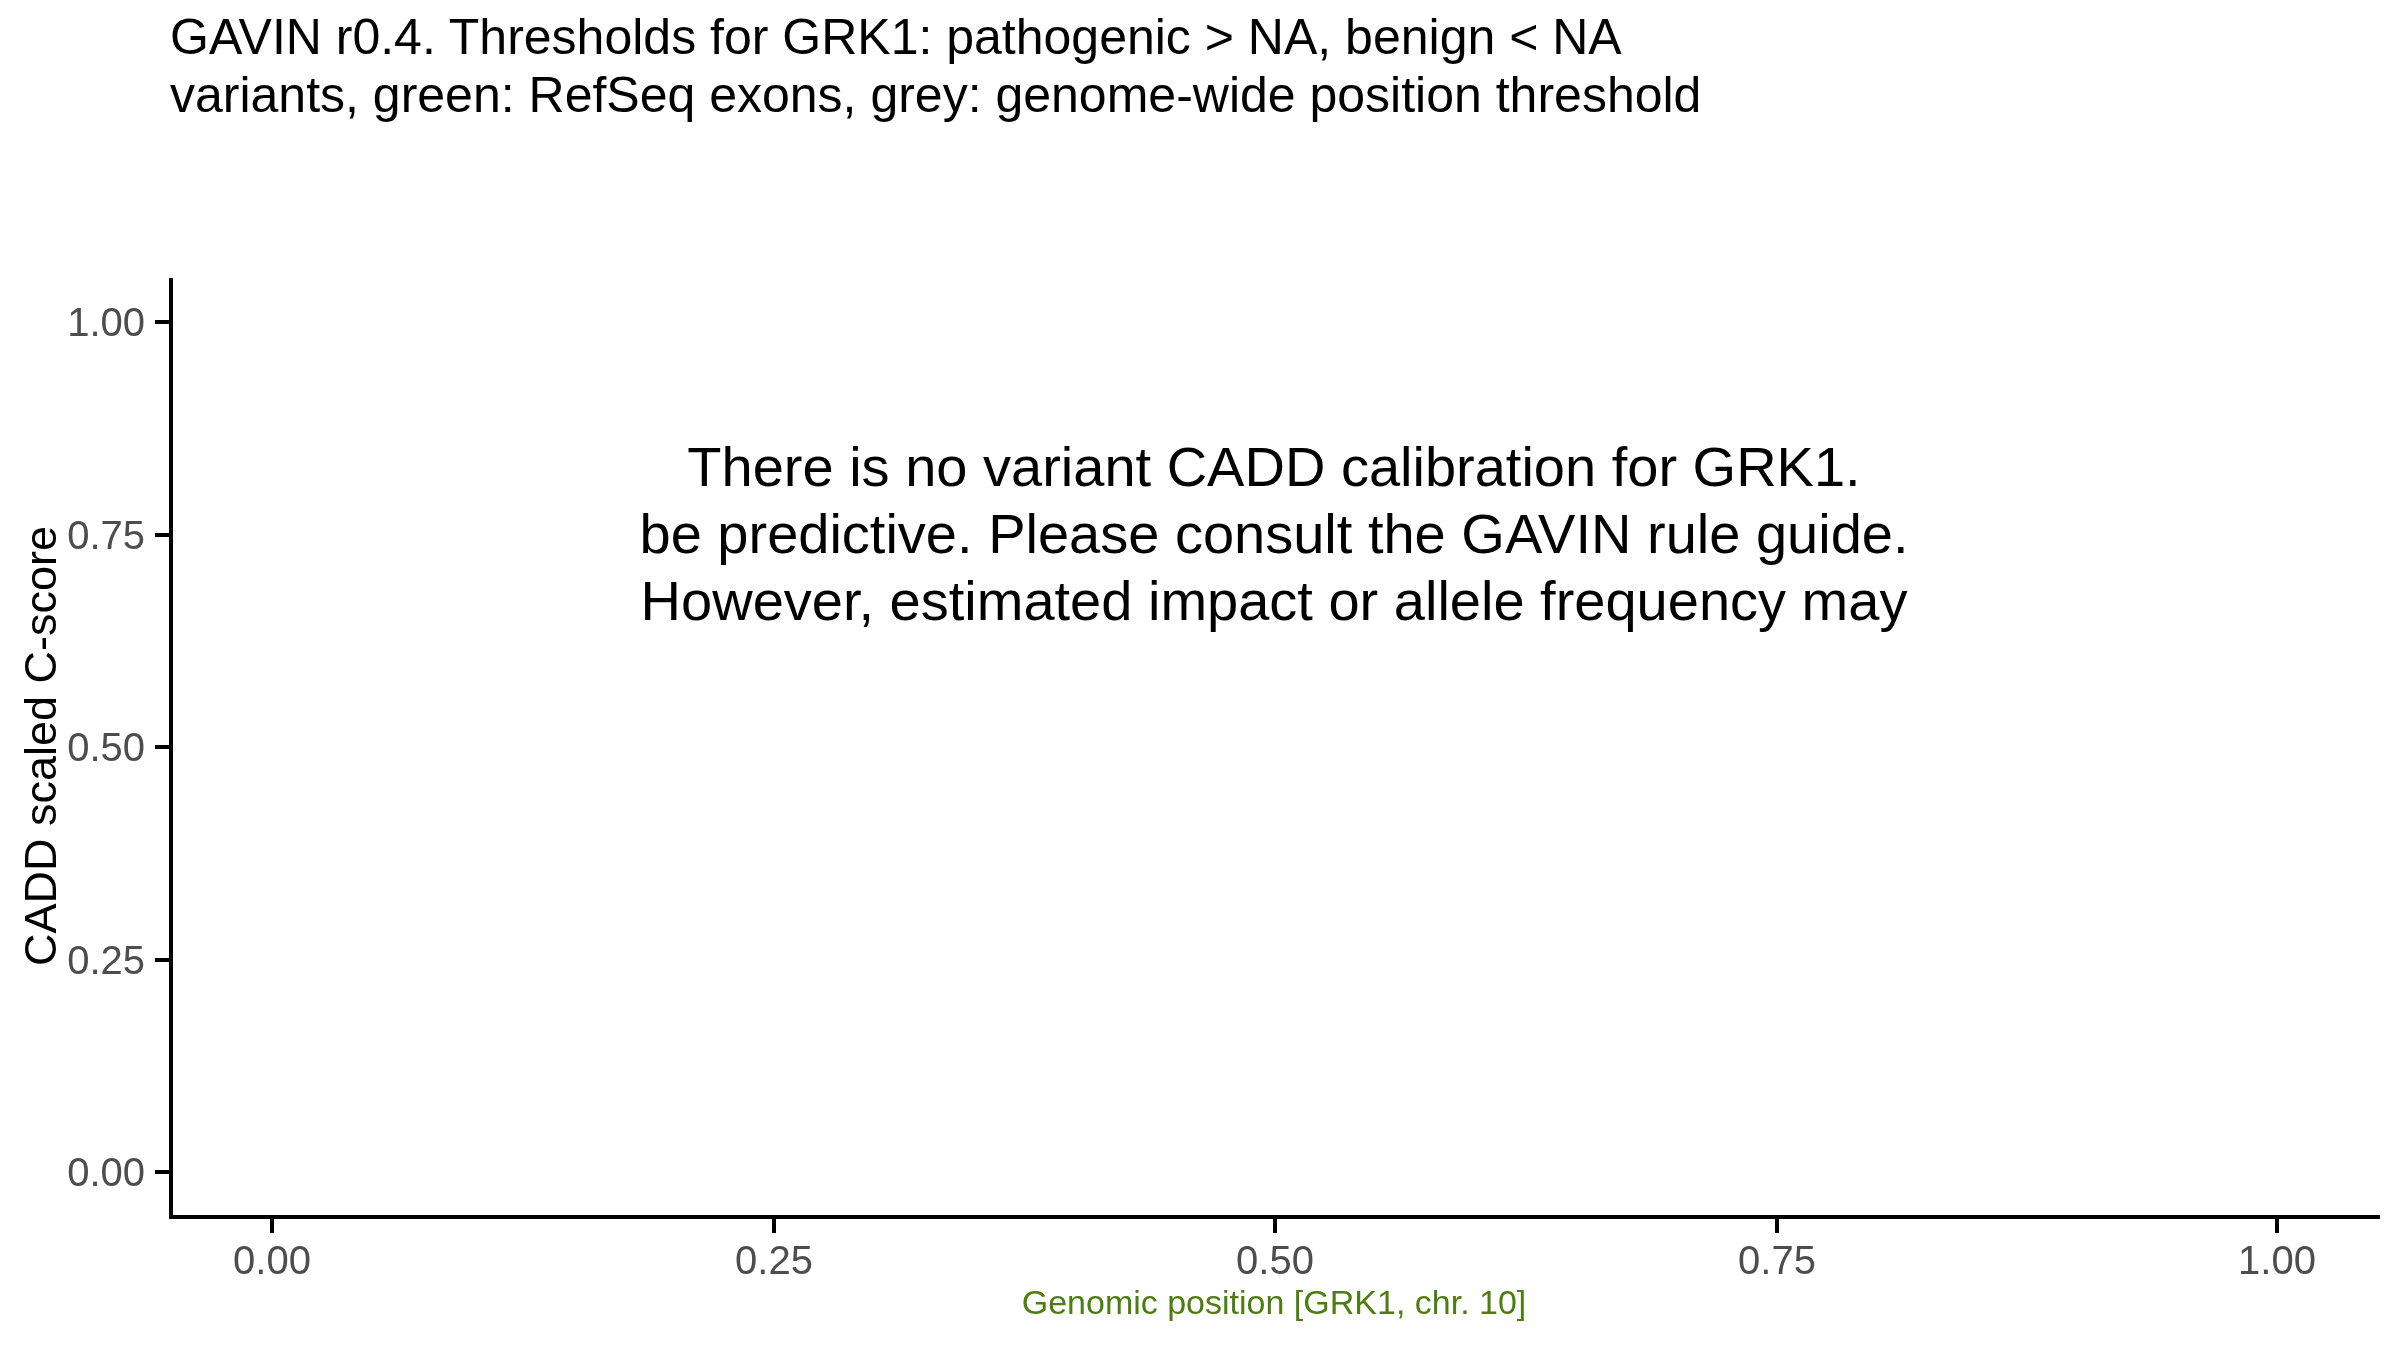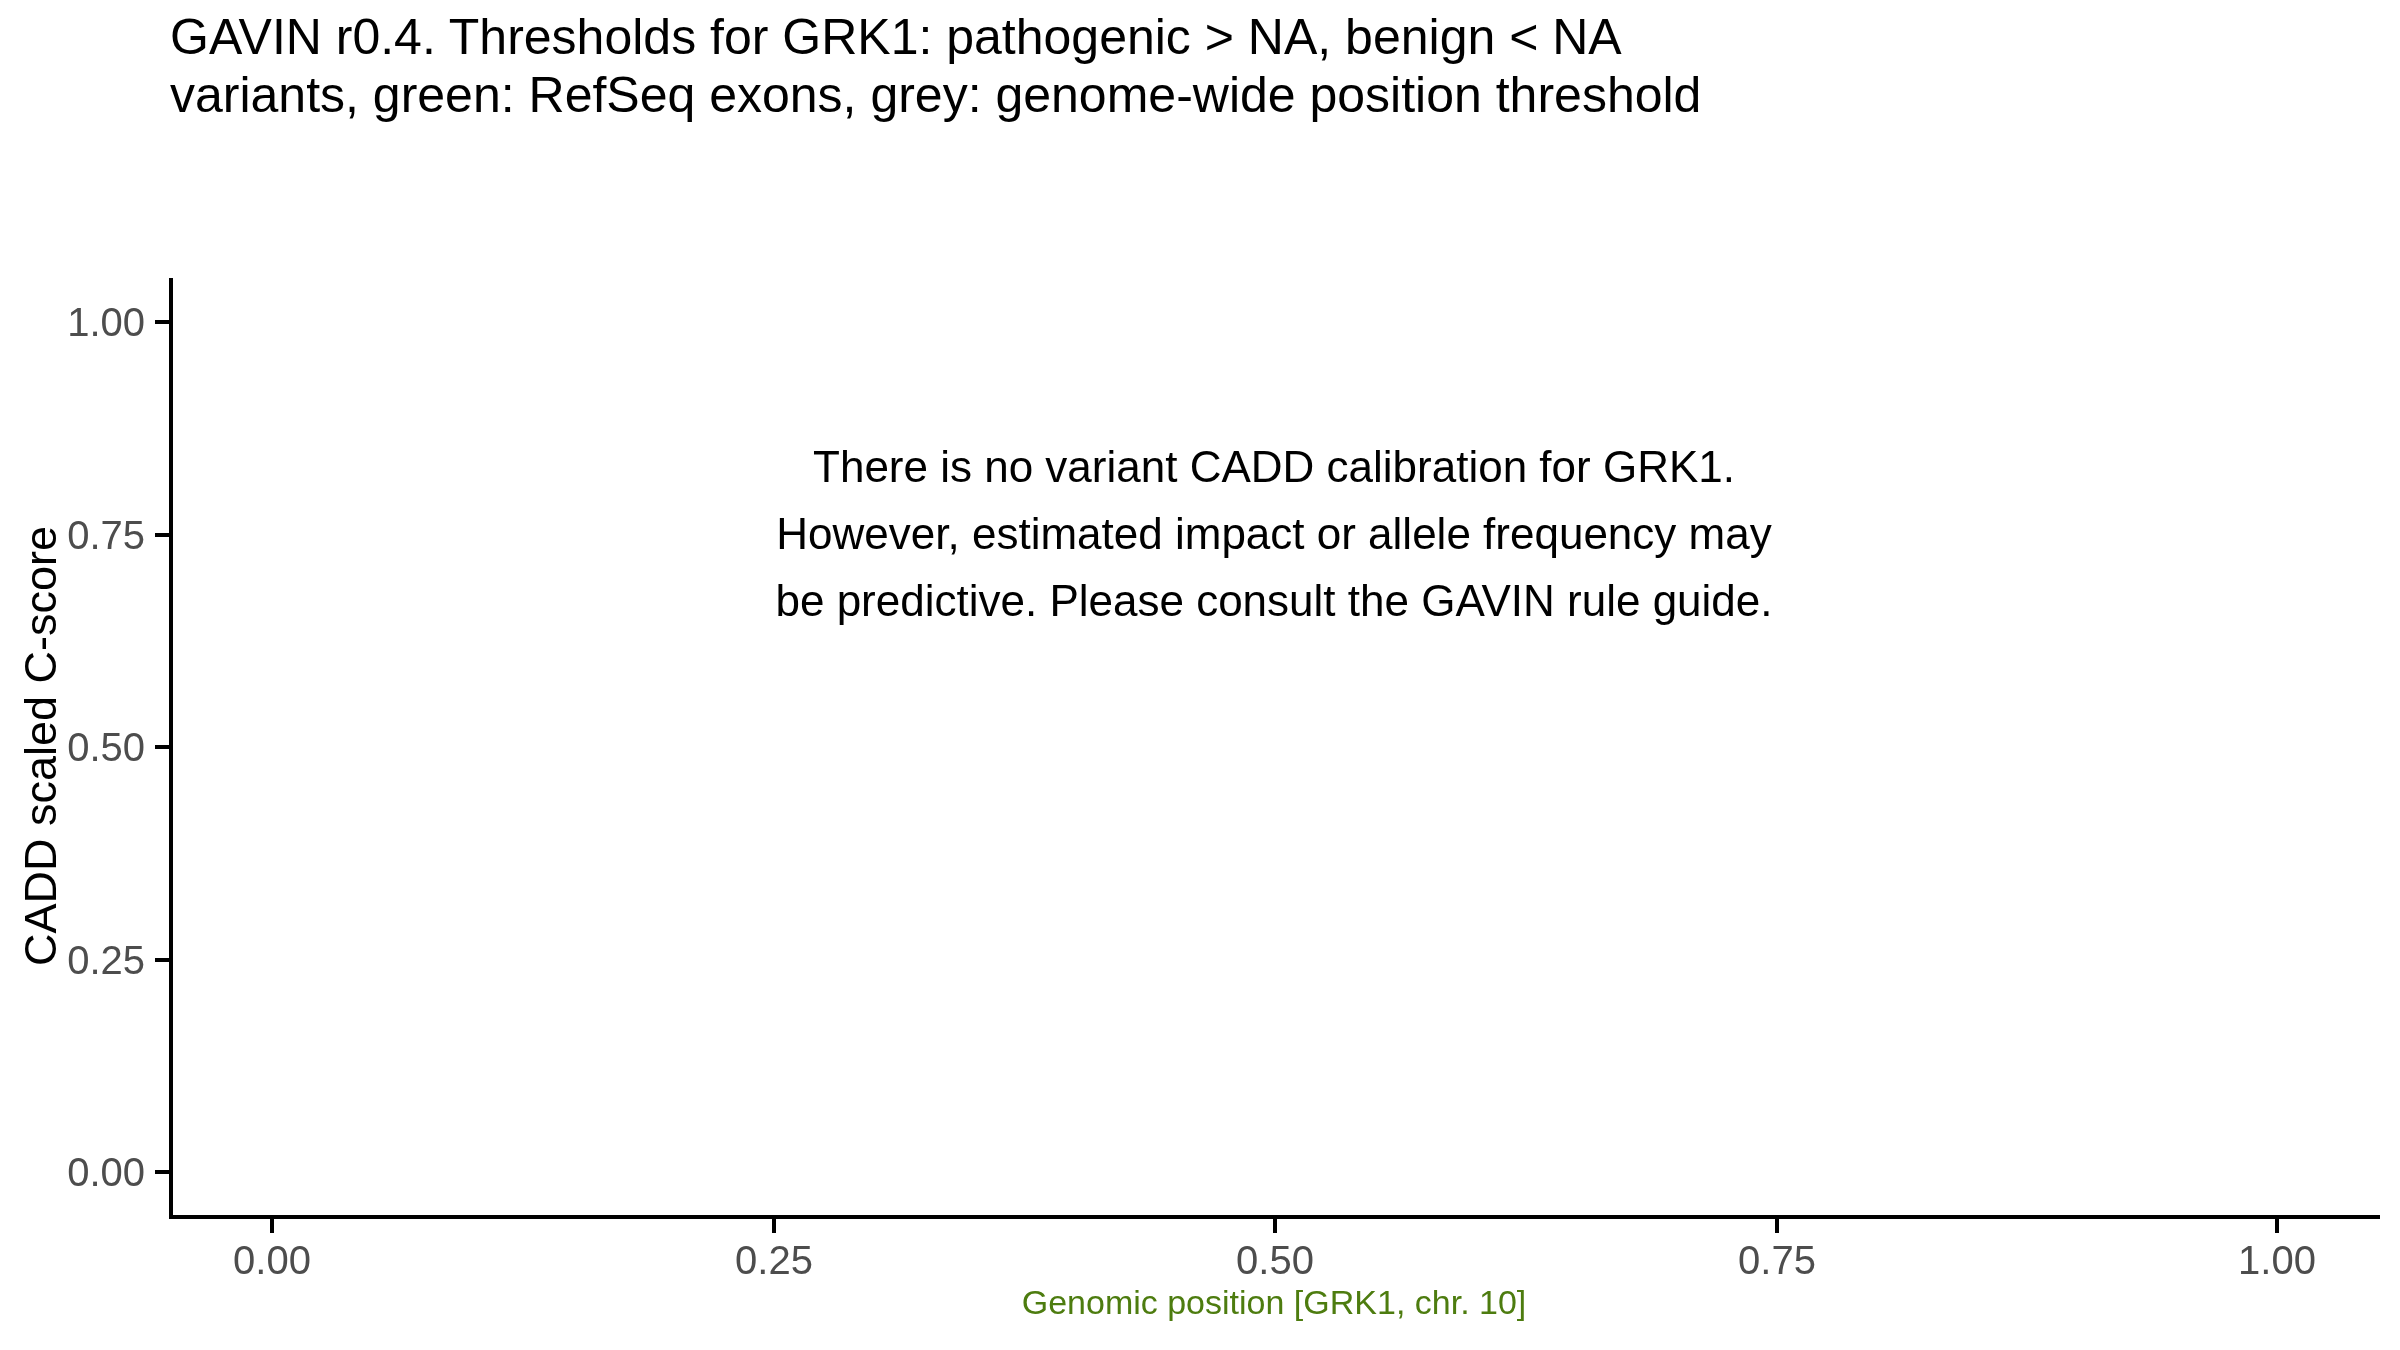--- a/index.html
+++ b/index.html
@@ -91,21 +91,21 @@
       color: #000000;
       white-space: nowrap;
     }
     
     .panel-annotation {
       position: absolute;
       left: 1274px;
       top: 433px;
       transform: translateX(-50%);
       text-align: center;
-      font-size: 44px;
+      font-size: 56px;
       line-height: 67px;
       color: #000000;
       white-space: nowrap;
     }
     .plot-panel {
       position: absolute;
       left: 173px;
       top: 278px;
       width: 2206px;
       height: 937px;
@@ -149,17 +149,17 @@
   <div class="x-tick-label" style="left:694px;">0.25</div>
   <div class="x-tick-label" style="left:1195px;">0.50</div>
   <div class="x-tick-label" style="left:1697px;">0.75</div>
   <div class="x-tick-label" style="left:2197px;">1.00</div>
 
   <div class="x-axis-title">Genomic position [GRK1, chr. 10]</div>
   <div class="y-axis-title">CADD scaled C-score</div>
 
   <div class="panel-annotation">
     <div>There is no variant CADD calibration for GRK1.</div>
+    <div>be predictive. Please consult the GAVIN rule guide.</div>
     <div>However, estimated impact or allele frequency may</div>
-    <div>be predictive. Please consult the GAVIN rule guide.</div>
   </div>
 
 </div>
 
 </body></html>

